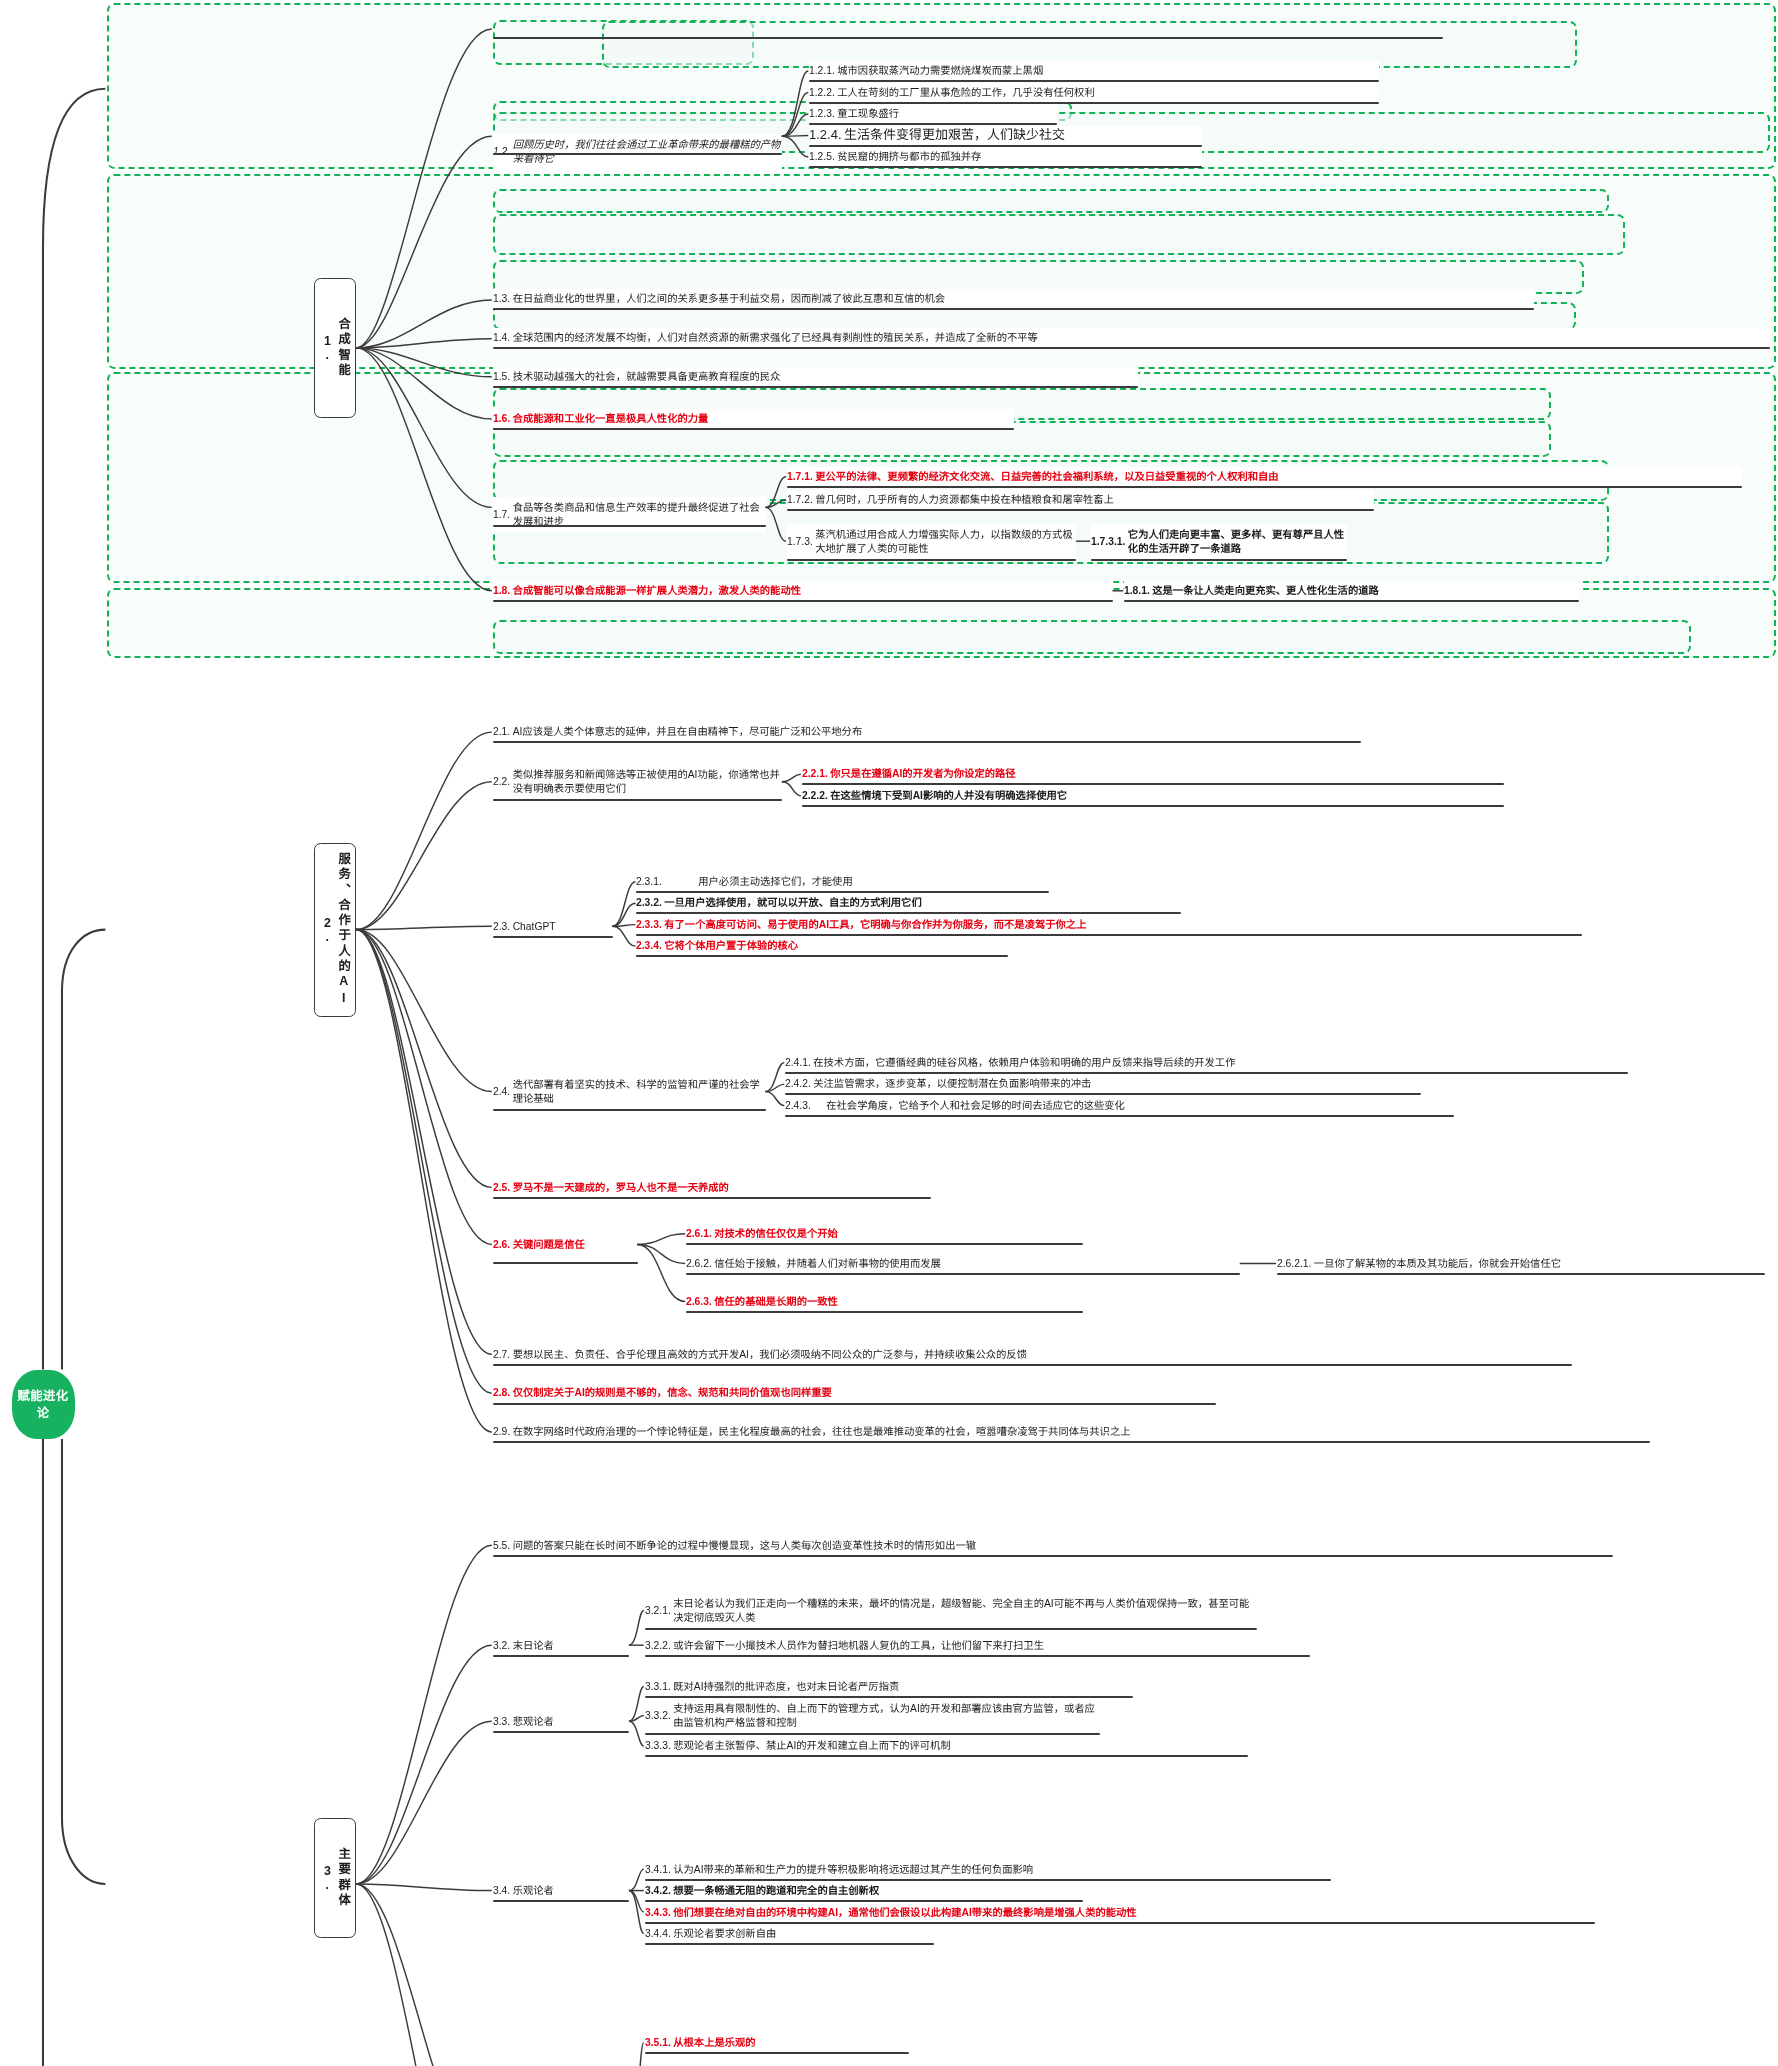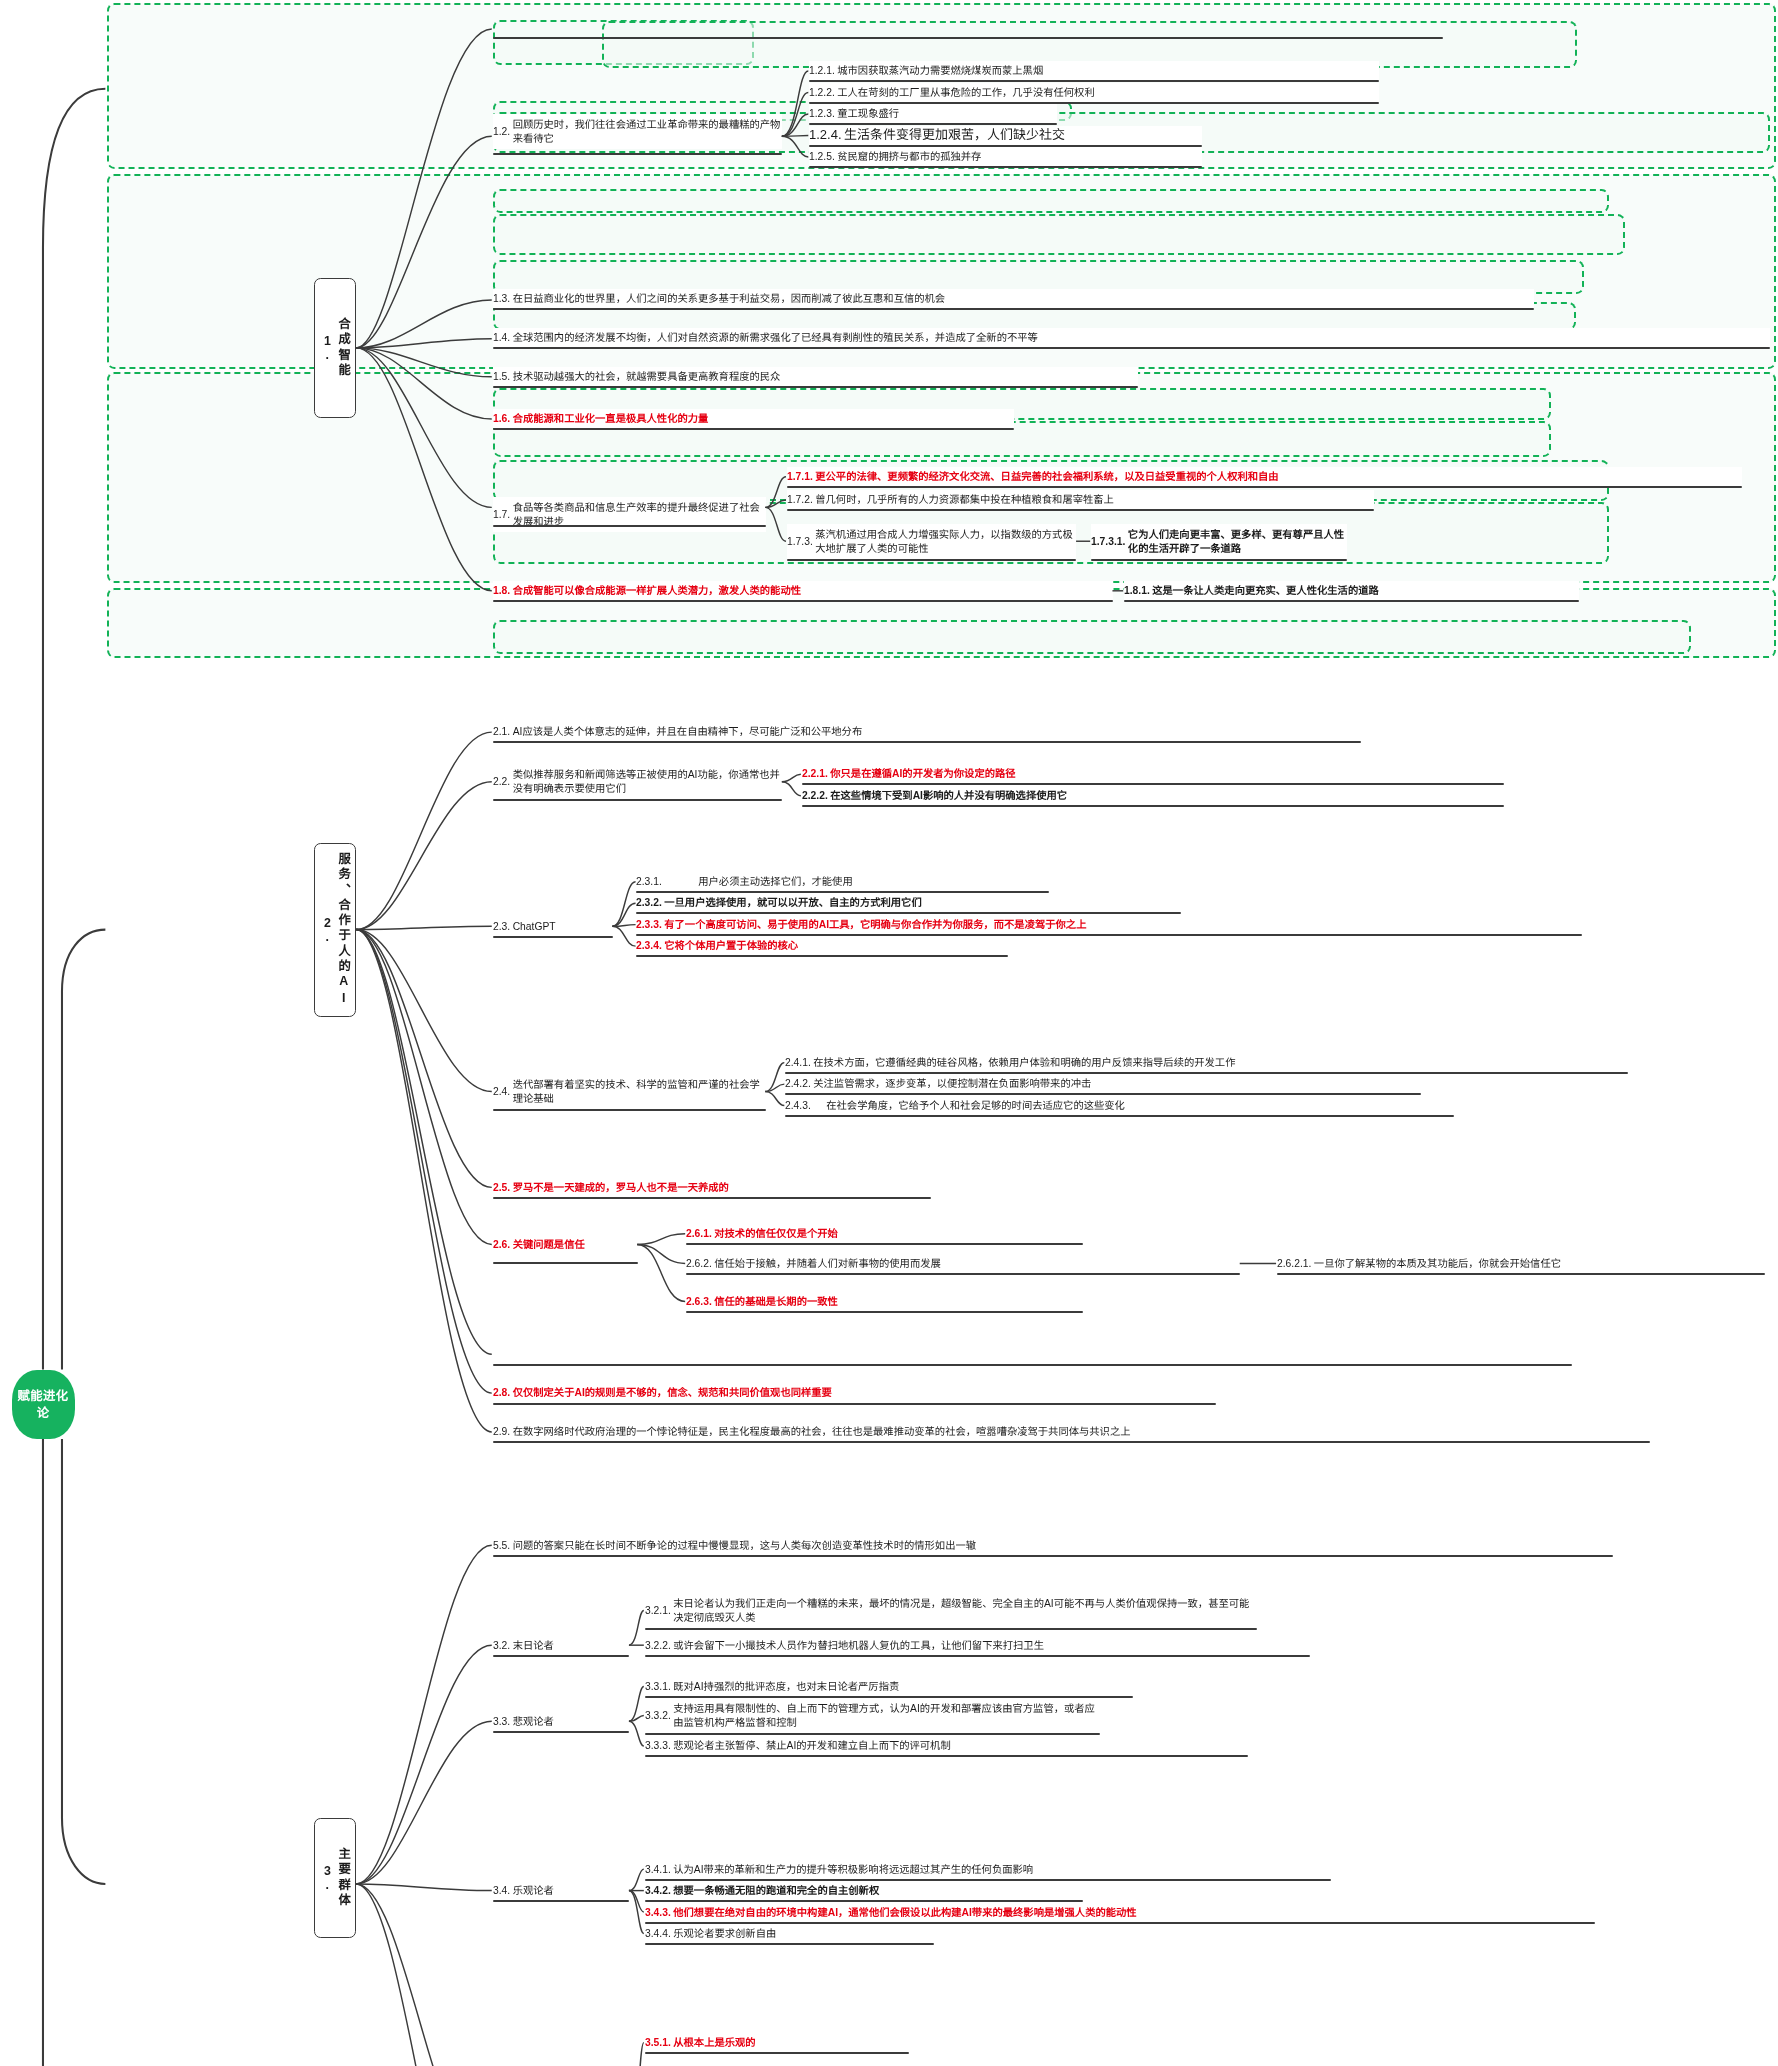--- a/index.html
+++ b/index.html
@@ -120,21 +120,21 @@
 
   <div class="branch" style="left:314px;top:1818px;width:42px;height:120px;">
     <span class="vwrap">
       <span class="vtext">主要群体</span>
       <span class="vnum">3.</span>
     </span>
   </div>
 
   <div class="underline" style="left:493px;top:37px;width:950px;"></div>
 
-  <div class="node" style="left:493px;top:114px;width:289px;height:35px;font-size:10.3px;">
+  <div class="node" style="left:493px;top:134px;width:289px;height:35px;font-size:10.3px;font-style:italic;">
     <span class="num">1.2.</span>
     <span class="txt">回顾历史时，我们往往会通过工业革命带来的最糟糕的产物来看待它</span>
   </div>
   <div class="underline" style="left:493px;top:153px;width:289px;"></div>
 
   <div class="node" style="left:809px;top:61px;width:570px;height:19px;font-size:10.3px;">
     <span class="num">1.2.1.</span>
     <span class="txt">城市因获取蒸汽动力需要燃烧煤炭而蒙上黑烟</span>
   </div>
   <div class="underline" style="left:809px;top:80px;width:570px;"></div>
@@ -336,20 +336,24 @@
     <span class="txt">一旦你了解某物的本质及其功能后，你就会开始信任它</span>
   </div>
   <div class="underline" style="left:1277px;top:1273px;width:488px;"></div>
 
   <div class="node red" style="left:686px;top:1292px;width:397px;height:19px;font-size:10.3px;">
     <span class="num">2.6.3.</span>
     <span class="txt">信任的基础是长期的一致性</span>
   </div>
   <div class="underline" style="left:686px;top:1311px;width:397px;"></div>
 
+  <div class="node" style="left:493px;top:1345px;width:1079px;height:19px;font-size:10.3px;">
+    <span class="num">2.7.</span>
+    <span class="txt">要想以民主、负责任、合乎伦理且高效的方式开发AI，我们必须吸纳不同公众的广泛参与，并持续收集公众的反馈</span>
+  </div>
   <div class="underline" style="left:493px;top:1364px;width:1079px;"></div>
 
   <div class="node red" style="left:493px;top:1383px;width:723px;height:19px;font-size:10.3px;">
     <span class="num">2.8.</span>
     <span class="txt">仅仅制定关于AI的规则是不够的，信念、规范和共同价值观也同样重要</span>
   </div>
   <div class="underline" style="left:493px;top:1403px;width:723px;"></div>
 
   <div class="node" style="left:493px;top:1422px;width:1157px;height:19px;font-size:10.3px;">
     <span class="num">2.9.</span>

